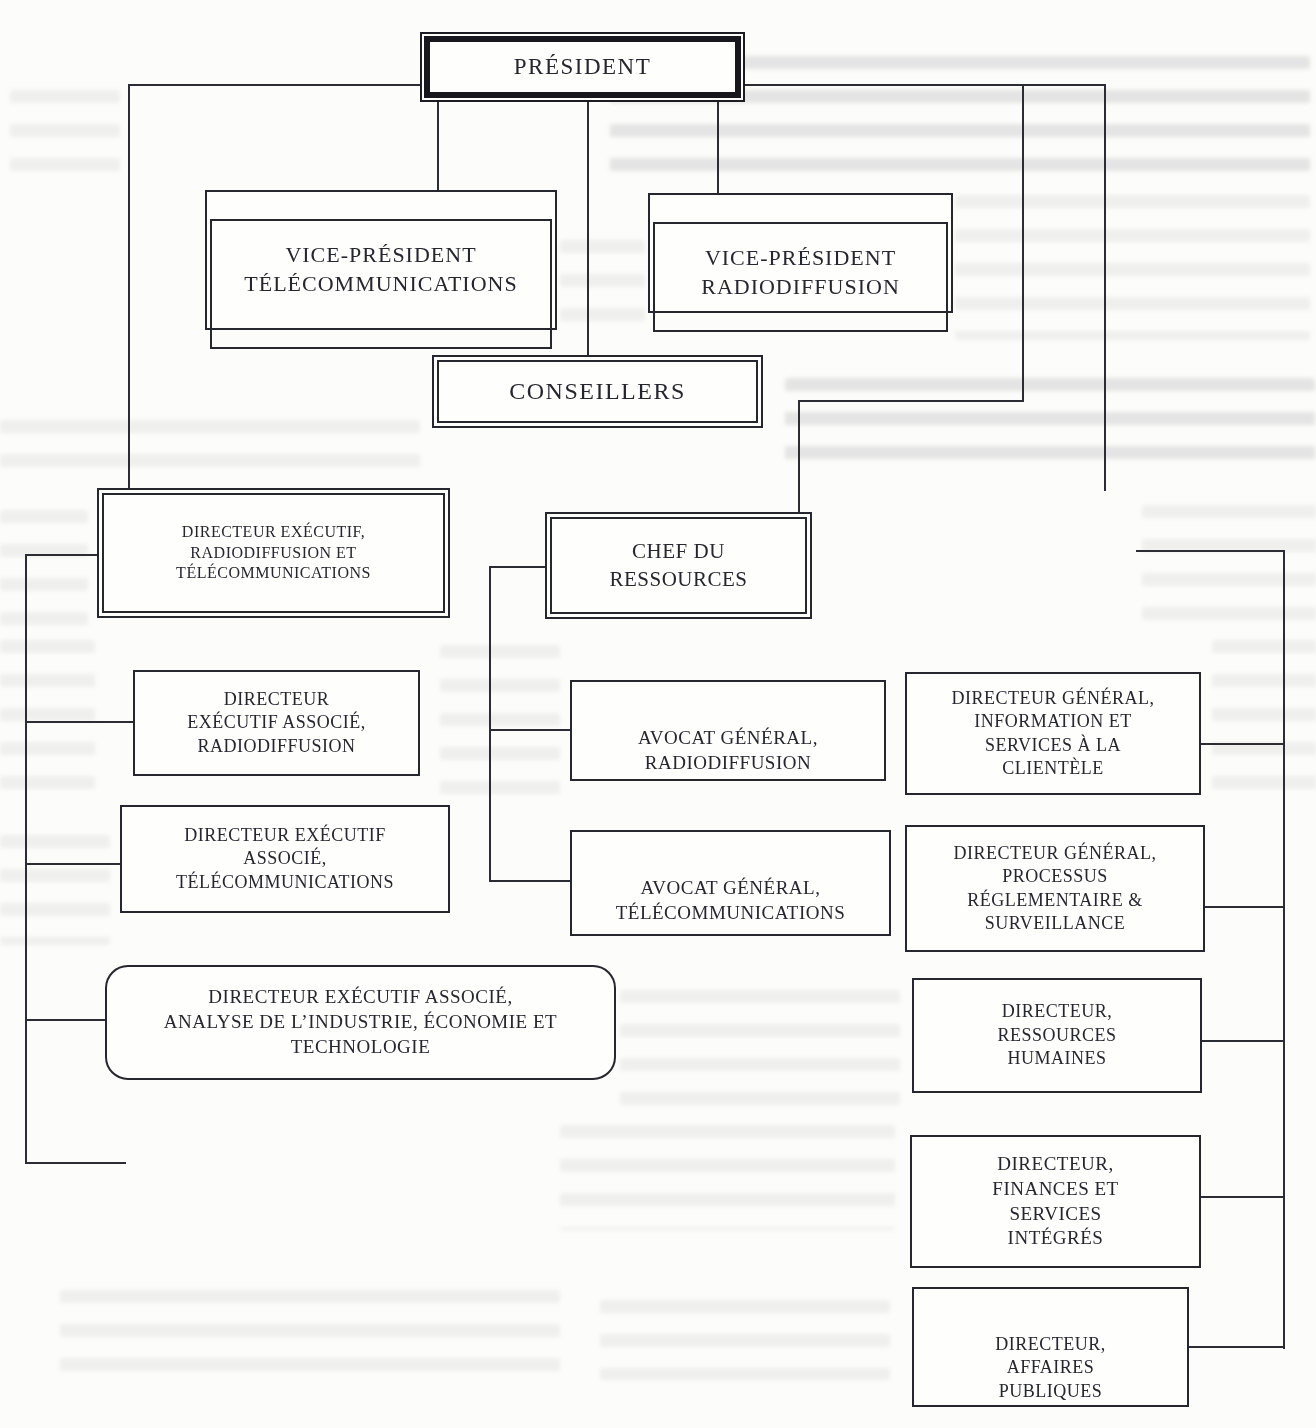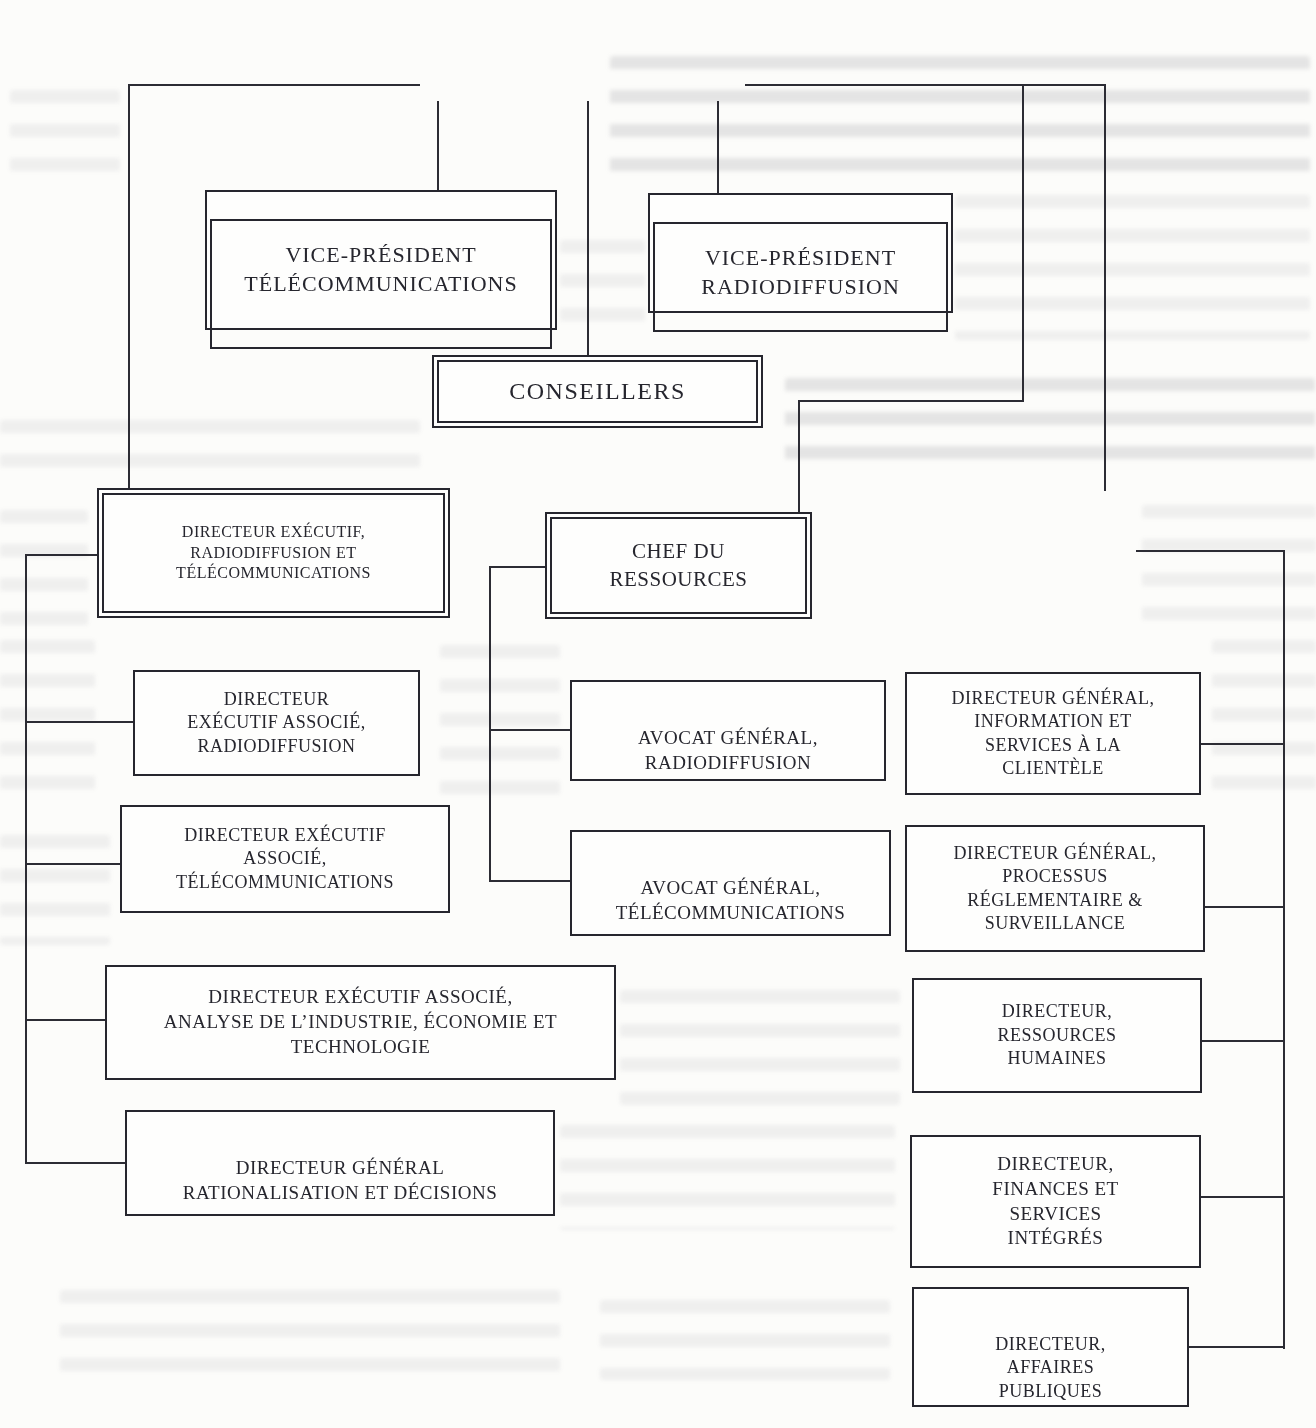--- a/index.html
+++ b/index.html
@@ -109,20 +109,25 @@
   <div class="hline" style="left:489px;top:880px;width:82px;"></div>
 
   <div class="vline" style="left:1283px;top:550px;height:799px;"></div>
   <div class="hline" style="left:1136px;top:550px;width:148px;"></div>
   <div class="hline" style="left:1201px;top:743px;width:83px;"></div>
   <div class="hline" style="left:1205px;top:906px;width:79px;"></div>
   <div class="hline" style="left:1202px;top:1040px;width:82px;"></div>
   <div class="hline" style="left:1201px;top:1196px;width:83px;"></div>
   <div class="hline" style="left:1189px;top:1346px;width:95px;"></div>
 
+  <div id="n-president" class="node b-president" style="left:420px;top:32px;width:325px;height:70px;">
+    <div class="inner">
+      <span class="label">PRÉSIDENT</span>
+    </div>
+  </div>
 
   <div id="n-vp-telecom" class="node b-double text-high" style="left:205px;top:190px;width:352px;height:140px;">
     <div class="inner">
       <span class="label">VICE-PRÉSIDENT
 TÉLÉCOMMUNICATIONS</span>
     </div>
   </div>
 
   <div id="n-vp-radio" class="node b-double text-high" style="left:648px;top:193px;width:305px;height:120px;">
     <div class="inner">
@@ -162,34 +167,28 @@
   </div>
 
   <div id="n-dea-telecom" class="node b-single" style="left:120px;top:805px;width:330px;height:108px;">
     <div class="inner">
       <span class="label">DIRECTEUR EXÉCUTIF
 ASSOCIÉ,
 TÉLÉCOMMUNICATIONS</span>
     </div>
   </div>
 
-  <div id="n-dea-analyse" class="node b-single" style="left:105px;top:965px;width:511px;height:115px;">
+  <div id="n-dea-analyse" class="node b-single" style="left:105px;top:965px;width:511px;height:115px;border-radius:23px;">
     <div class="inner">
       <span class="label">DIRECTEUR EXÉCUTIF ASSOCIÉ,
 ANALYSE DE L’INDUSTRIE, ÉCONOMIE ET
 TECHNOLOGIE</span>
     </div>
   </div>
 
-  <div id="n-dg-rationalisation" class="node b-single text-high" style="left:125px;top:1110px;width:430px;height:106px;">
-    <div class="inner">
-      <span class="label">DIRECTEUR GÉNÉRAL
-RATIONALISATION ET DÉCISIONS</span>
-    </div>
-  </div>
 
   <div id="n-avocat-radio" class="node b-single text-high" style="left:570px;top:680px;width:316px;height:101px;">
     <div class="inner">
       <span class="label">AVOCAT GÉNÉRAL,
 RADIODIFFUSION</span>
     </div>
   </div>
 
   <div id="n-avocat-telecom" class="node b-single text-high" style="left:570px;top:830px;width:321px;height:106px;">
     <div class="inner">

